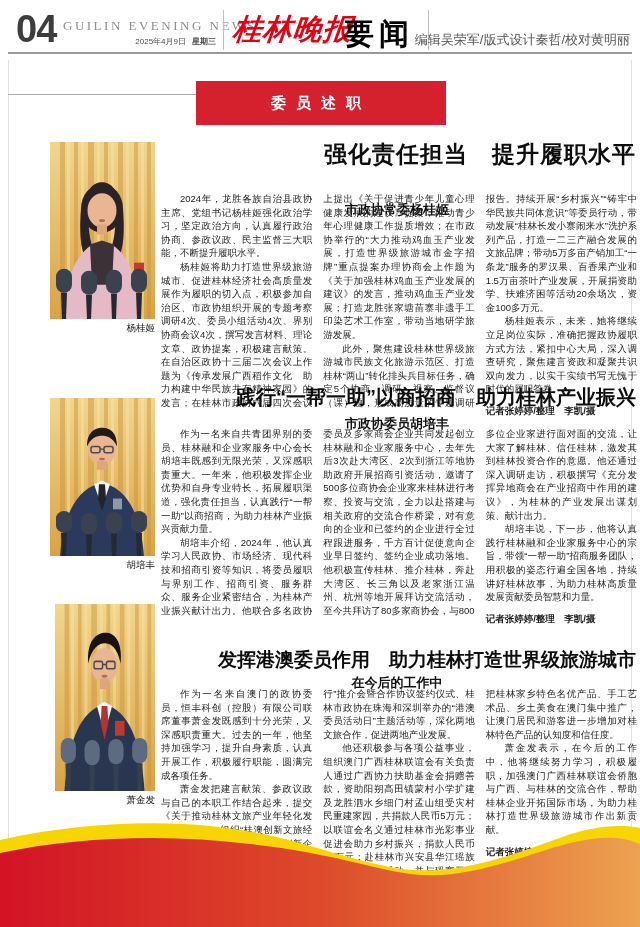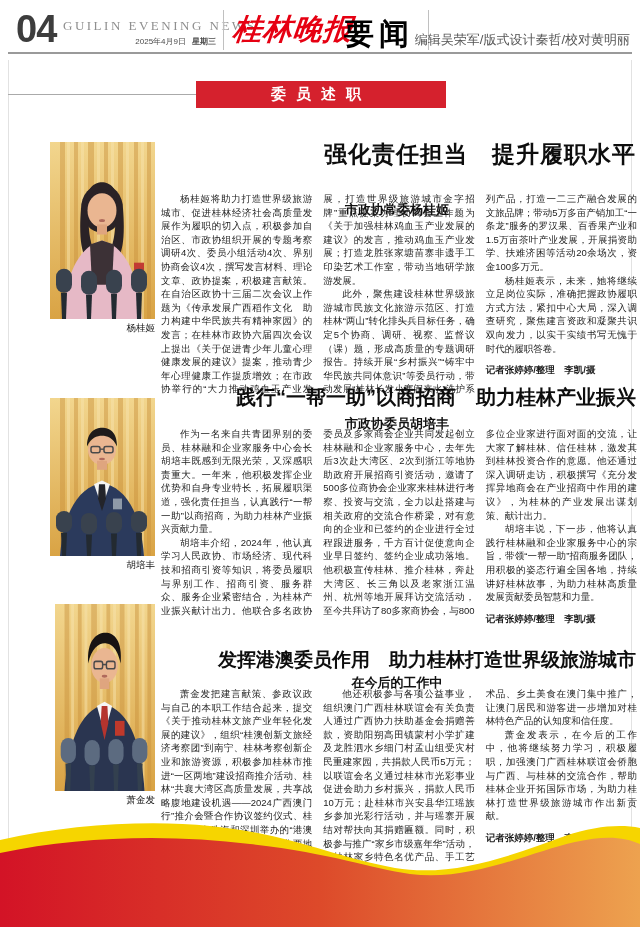--- a/index.html
+++ b/index.html
@@ -17,21 +17,21 @@
   .vline{position:absolute;top:10px;width:1px;height:40px;background:#c0c0c0;}
   .v1{left:223px;} .v2{left:428px;}
   .logo-cn{position:absolute;left:233px;top:10px;font-size:29px;font-weight:900;font-style:italic;
            color:#e60012;transform:skewX(-6deg);letter-spacing:1px;white-space:nowrap;}
   .section-name{position:absolute;left:344px;top:14px;font-size:30px;font-weight:bold;color:#000;letter-spacing:5px;}
   .staff{position:absolute;right:10px;top:31px;font-size:13px;color:#555;}
   .header-rule{position:absolute;left:8px;top:52px;width:624px;height:2px;background:#9a9a9a;}
 
   
   .banner-line{position:absolute;left:8px;top:94px;width:188px;height:1px;background:#aaaaaa;}
-  .banner{position:absolute;left:196px;top:81px;width:250px;height:27px;background:#d5212d;
+  .banner{position:absolute;left:196px;top:81px;width:250px;height:44px;background:#d5212d;
           color:#ffffff;font-size:15px;font-weight:bold;letter-spacing:10px;
           display:flex;align-items:center;justify-content:center;}
 
   
   .title{position:absolute;left:158px;width:478px;text-align:right;font-weight:bold;color:#0d0d0d;white-space:nowrap;}
   .t1{top:124px;font-size:23px;letter-spacing:1px;}
   .t2{top:371px;font-size:20px;}
   .t3{top:634px;font-size:19px;}
   .subtitle{position:absolute;left:158px;width:478px;text-align:center;font-size:13px;font-weight:bold;color:#111;}
   .s1{top:161px;margin-top:40px;} .s2{top:404px;} .s3{top:663px;}
@@ -126,20 +126,21 @@
       <g fill="#232a31">
           <path d="M11,150 L17,150 L16,176 L12,176 Z"></path>
           <path d="M36,152 L42,152 L41,176 L37,176 Z"></path>
           <path d="M61,151 L67,151 L66,176 L62,176 Z"></path>
           <path d="M86,150 L92,150 L91,176 L87,176 Z"></path>
         </g>
     </svg>
     <figcaption>杨桂姬</figcaption>
   </figure>
   <div class="body b1">
+    <p>2024年，龙胜各族自治县政协主席、党组书记杨桂姬强化政治学习，坚定政治方向，认真履行政治协商、参政议政、民主监督三大职能，不断提升履职水平。</p>
     <p>杨桂姬将助力打造世界级旅游城市、促进桂林经济社会高质量发展作为履职的切入点，积极参加自治区、市政协组织开展的专题考察调研4次、委员小组活动4次、界别协商会议4次，撰写发言材料、理论文章、政协提案，积极建言献策。在自治区政协十三届二次会议上作题为《传承发展广西稻作文化　助力构建中华民族共有精神家园》的发言；在桂林市政协六届四次会议上提出《关于促进青少年儿童心理健康发展的建议》提案，推动青少年心理健康工作提质增效；在市政协举行的“大力推动鸡血玉产业发展，打造世界级旅游城市金字招牌”重点提案办理协商会上作题为《关于加强桂林鸡血玉产业发展的建议》的发言，推动鸡血玉产业发展；打造龙胜张家塘苗寨非遗手工印染艺术工作室，带动当地研学旅游发展。</p>
     <p>此外，聚焦建设桂林世界级旅游城市民族文化旅游示范区、打造桂林“两山”转化排头兵目标任务，确定5个协商、调研、视察、监督议（课）题，形成高质量的专题调研报告。持续开展“乡村振兴”“铸牢中华民族共同体意识”等委员行动，带动发展“桂林长发小寨闹来水”洗护系列产品，打造一二三产融合发展的文旅品牌；带动5万多亩产销加工“一条龙”服务的罗汉果、百香果产业和1.5万亩茶叶产业发展，开展捐资助学、扶难济困等活动20余场次，资金100多万元。</p>
     <p>杨桂姬表示，未来，她将继续立足岗位实际，准确把握政协履职方式方法，紧扣中心大局，深入调查研究，聚焦建言资政和凝聚共识双向发力，以实干实绩书写无愧于时代的履职答卷。</p>
     <p class="byline">记者张婷婷/整理　李凯/摄</p>
   </div>
 
   <h1 class="title t2">践行“一帮一助”以商招商　助力桂林产业振兴</h1>
   <h2 class="subtitle s2">市政协委员胡培丰</h2>
   <figure class="p2">
     <svg width="105" height="158" viewBox="0 0 105 176" preserveAspectRatio="none">
@@ -252,20 +253,21 @@
       <g fill="#33404f">
           <path d="M11,150 L17,150 L16,176 L12,176 Z"></path>
           <path d="M36,152 L42,152 L41,176 L37,176 Z"></path>
           <path d="M61,151 L67,151 L66,176 L62,176 Z"></path>
           <path d="M86,150 L92,150 L91,176 L87,176 Z"></path>
         </g>
     </svg>
     <figcaption>萧金发</figcaption>
   </figure>
   <div class="body b3">
+    <p>作为一名来自澳门的政协委员，恒丰科创（控股）有限公司联席董事萧金发既感到十分光荣，又深感职责重大。过去的一年，他坚持加强学习，提升自身素质，认真开展工作，积极履行职能，圆满完成各项任务。</p>
     <p>萧金发把建言献策、参政议政与自己的本职工作结合起来，提交《关于推动桂林文旅产业年轻化发展的建议》，组织“桂澳创新文旅经济考察团”到南宁、桂林考察创新企业和旅游资源，积极参加桂林市推进“一区两地”建设招商推介活动、桂林“共襄大湾区高质量发展，共享战略腹地建设机遇——2024广西澳门行”推介会暨合作协议签约仪式、桂林市政协在珠海和深圳举办的“港澳委员活动日”主题活动等，深化两地文旅合作，促进两地产业发展。</p>
     <p>他还积极参与各项公益事业，组织澳门广西桂林联谊会有关负责人通过广西协力扶助基金会捐赠善款，资助阳朔高田镇蒙村小学扩建及龙胜泗水乡细门村孟山组受灾村民重建家园，共捐款人民币5万元；以联谊会名义通过桂林市光彩事业促进会助力乡村振兴，捐款人民币10万元；赴桂林市兴安县华江瑶族乡参加光彩行活动，并与瑶寨开展结对帮扶向其捐赠匾额。同时，积极参与推广“家乡市级嘉年华”活动，把桂林家乡特色名优产品、手工艺术品、乡土美食在澳门集中推广，让澳门居民和游客进一步增加对桂林特色产品的认知度和信任度。</p>
     <p>萧金发表示，在今后的工作中，他将继续努力学习，积极履职，加强澳门广西桂林联谊会侨胞与广西、与桂林的交流合作，帮助桂林企业开拓国际市场，为助力桂林打造世界级旅游城市作出新贡献。</p>
     <p class="byline">记者张婷婷/整理　李凯/摄</p>
     <p class="continuation">
       <span>下转05版</span><span class="arrow">▶</span>
     </p>
   </div>
 
   <svg class="wave" viewBox="0 0 640 107" preserveAspectRatio="none">

